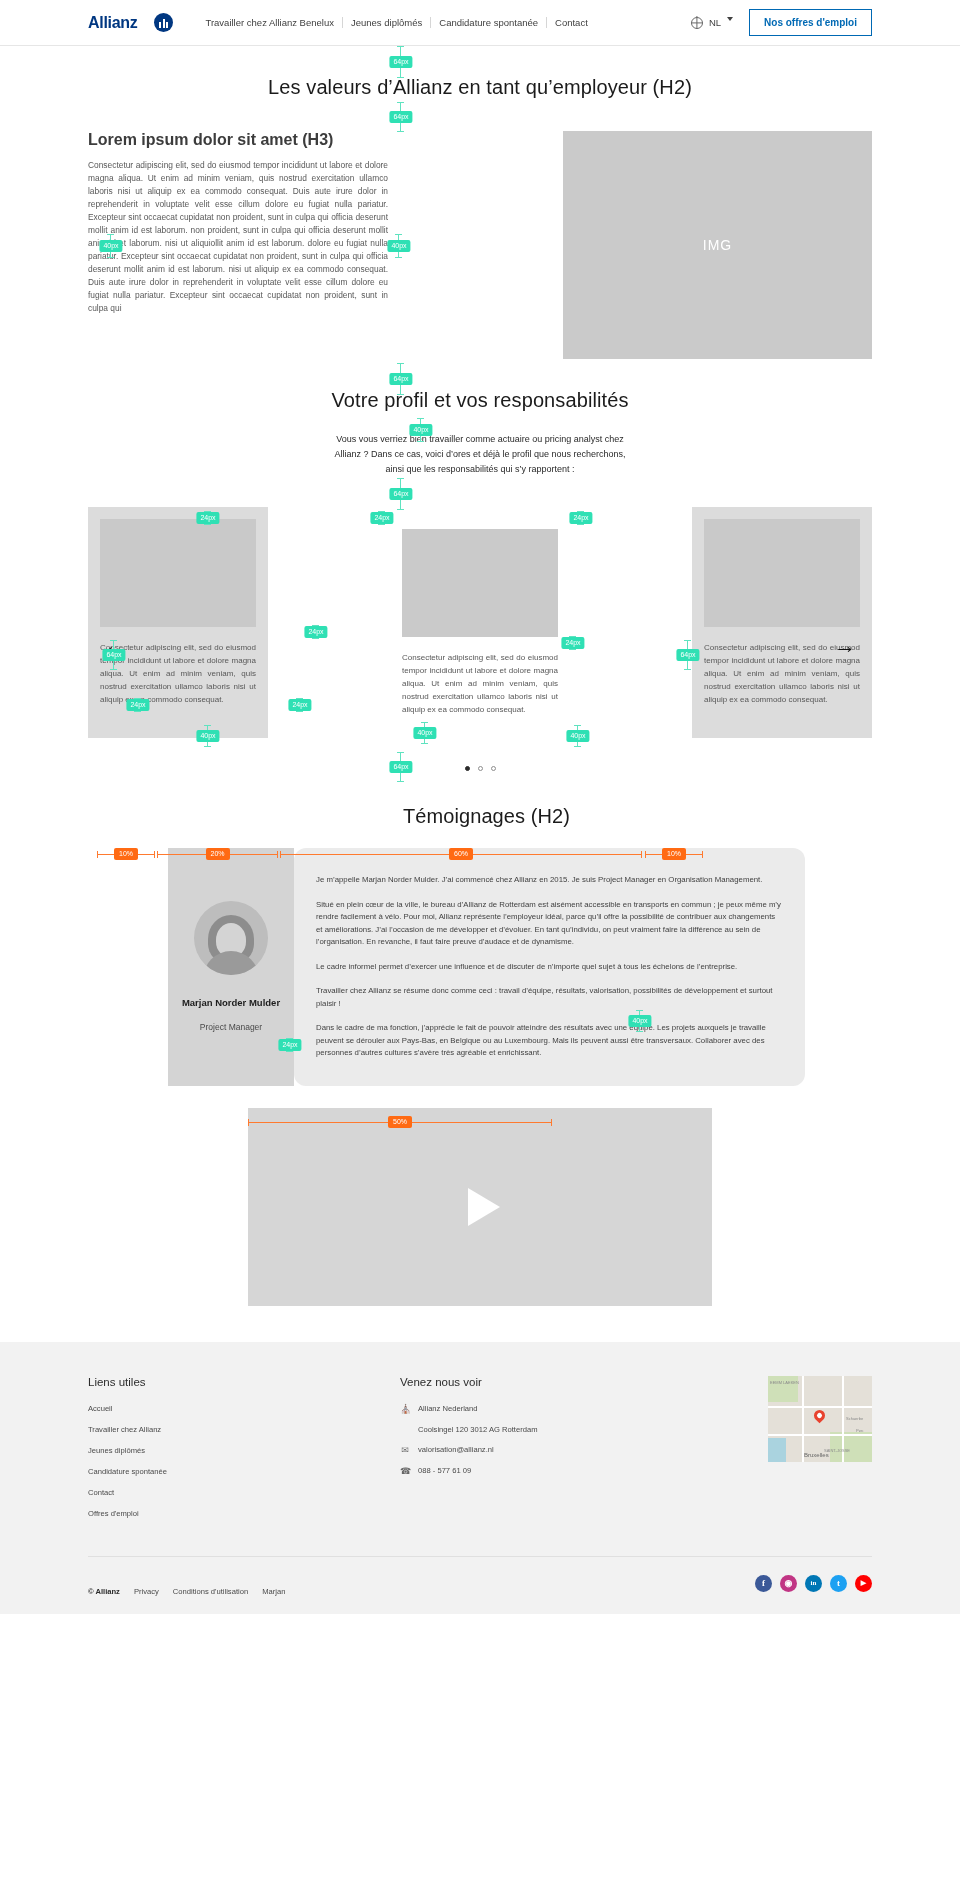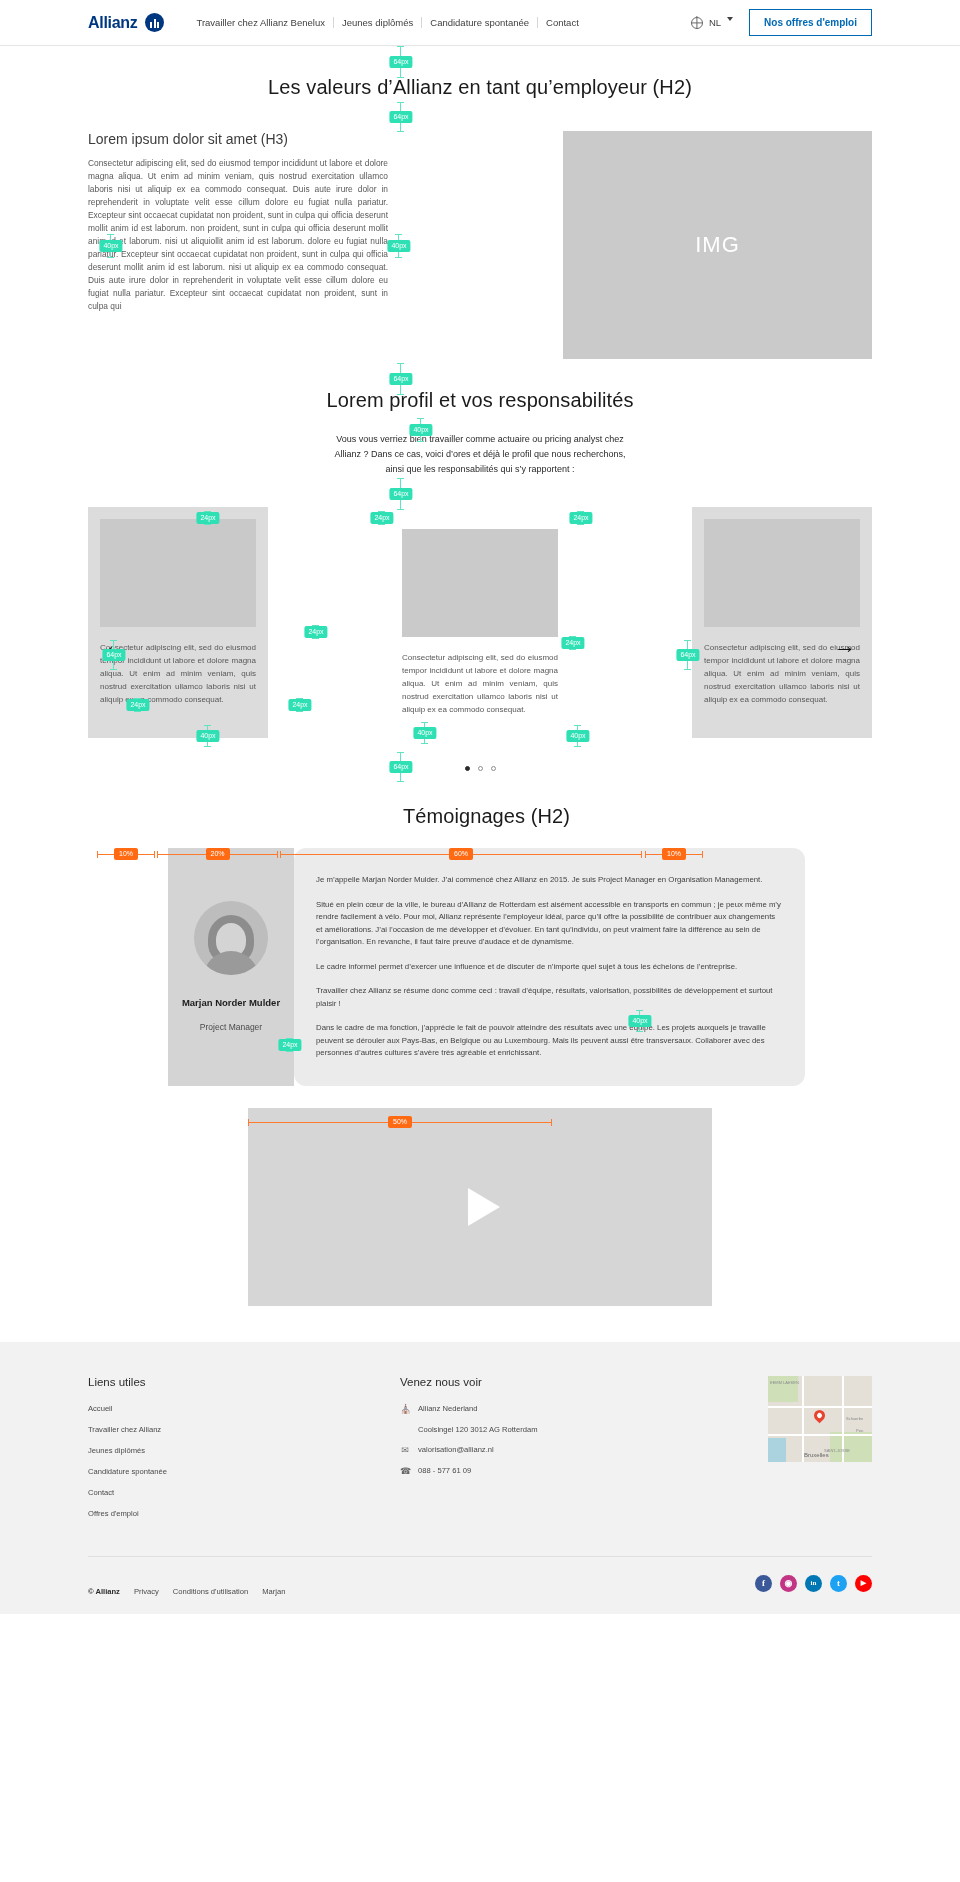--- a/index.html
+++ b/index.html
@@ -22,21 +22,21 @@
     border-bottom: 1px solid #e6e6e6;
     display: flex;
     align-items: center;
     padding: 0 88px 0 88px;
     background: #fff;
     position: relative;
   }
   .logo {
     display: flex;
     align-items: center;
-    gap: 8px;
+    gap: 17px;
     margin-right: 24px;
   }
   .logo-word {
     font-size: 16px;
     font-weight: bold;
     color: #003781;
     letter-spacing: -0.3px;
     font-family: "Liberation Sans", sans-serif;
   }
   .logo-mark {
@@ -156,38 +156,38 @@
   .sec-values { padding-top: 30px; }
 
   .two-col {
     display: flex;
     padding: 0 88px;
     margin-top: 32px;
     align-items: flex-start;
   }
   .col-text { width: 300px; padding-right: 0; }
   .h3 {
-    font-size: 14px;
+    font-size: 16px;
     color: #3c3c3c;
-    font-weight: normal;
+    font-weight: bold;
     margin-bottom: 10px;
   }
   .body-sm {
     font-size: 8.4px;
     line-height: 13px;
     color: #595959;
     text-align: justify;
   }
   .img-box {
     background: #cacaca;
     color: #ffffff;
     display: flex;
     align-items: center;
     justify-content: center;
-    font-size: 22px;
+    font-size: 14px;
     letter-spacing: 1px;
     font-weight: normal;
   }
   .img-main { width: 309px; height: 228px; margin-left: auto; }
 
   .sec-profil { margin-top: 30px; }
   .lead {
     text-align: center;
     font-size: 9px;
     line-height: 15px;
@@ -406,21 +406,21 @@
     <div class="two-col">
       <div class="col-text">
         <h3 class="h3">Lorem ipsum dolor sit amet (H3)</h3>
         <p class="body-sm">Consectetur adipiscing elit, sed do eiusmod tempor incididunt ut labore et dolore magna aliqua. Ut enim ad minim veniam, quis nostrud exercitation ullamco laboris nisi ut aliquip ex ea commodo consequat. Duis aute irure dolor in reprehenderit in voluptate velit esse cillum dolore eu fugiat nulla pariatur. Excepteur sint occaecat cupidatat non proident, sunt in culpa qui officia deserunt mollit anim id est laborum. non proident, sunt in culpa qui officia deserunt mollit anim id et laborum.  nisi ut aliquiollit anim id est laborum. dolore eu fugiat nulla pariatur. Excepteur sint occaecat cupidatat non proident, sunt in culpa qui officia deserunt mollit anim id est laborum.  nisi ut aliquip ex ea commodo consequat. Duis aute irure dolor in reprehenderit in voluptate velit esse cillum dolore eu fugiat nulla pariatur. Excepteur sint occaecat cupidatat non proident, sunt in culpa qui</p>
       </div>
       <div class="img-box img-main">IMG</div>
     </div>
   </div>
 
   <div class="sec-profil">
-    <h2 class="h2">Lorem profil et vos responsabilités</h2>
+    <h2 class="h2">Votre profil et vos responsabilités</h2>
     <p class="lead">Vous vous verriez bien travailler comme actuaire ou pricing analyst chez Allianz ? Dans ce cas, voici d’ores et déjà le profil que nous recherchons, ainsi que les responsabilités qui s’y rapportent :</p>
   </div>
 
   <div class="carousel">
     <div class="arrow left">←</div>
     <div class="card">
       <div class="card-img"></div>
       <div class="card-txt">Consectetur adipiscing elit, sed do eiusmod tempor incididunt ut labore et dolore magna aliqua. Ut enim ad minim veniam, quis nostrud exercitation ullamco laboris nisi ut aliquip ex ea commodo consequat.</div>
     </div>
     <div class="card mid">

